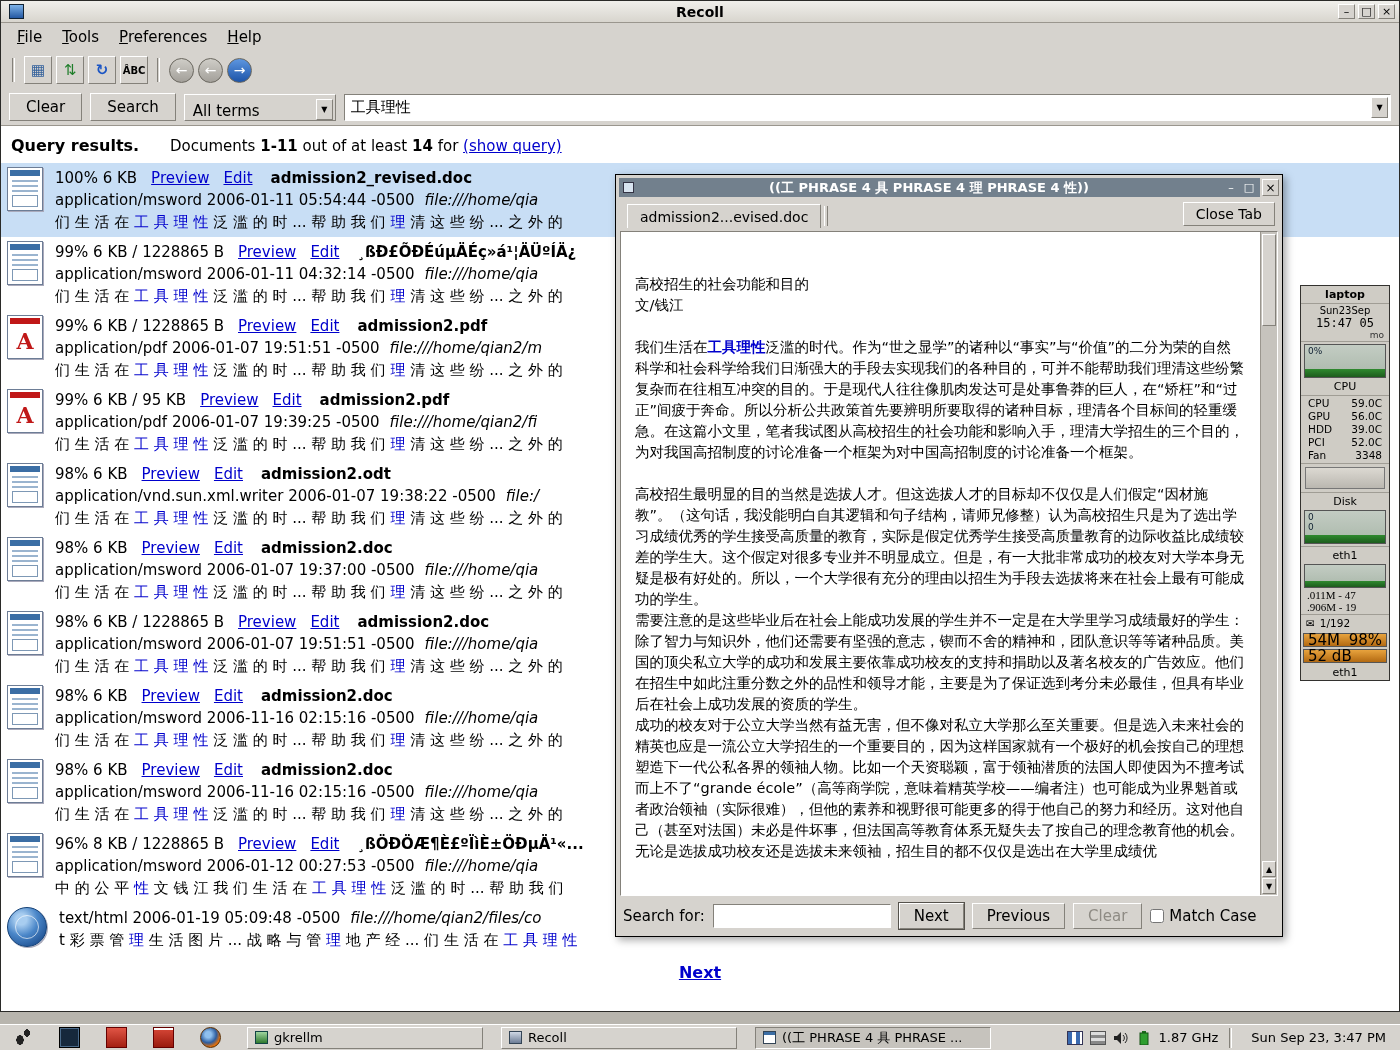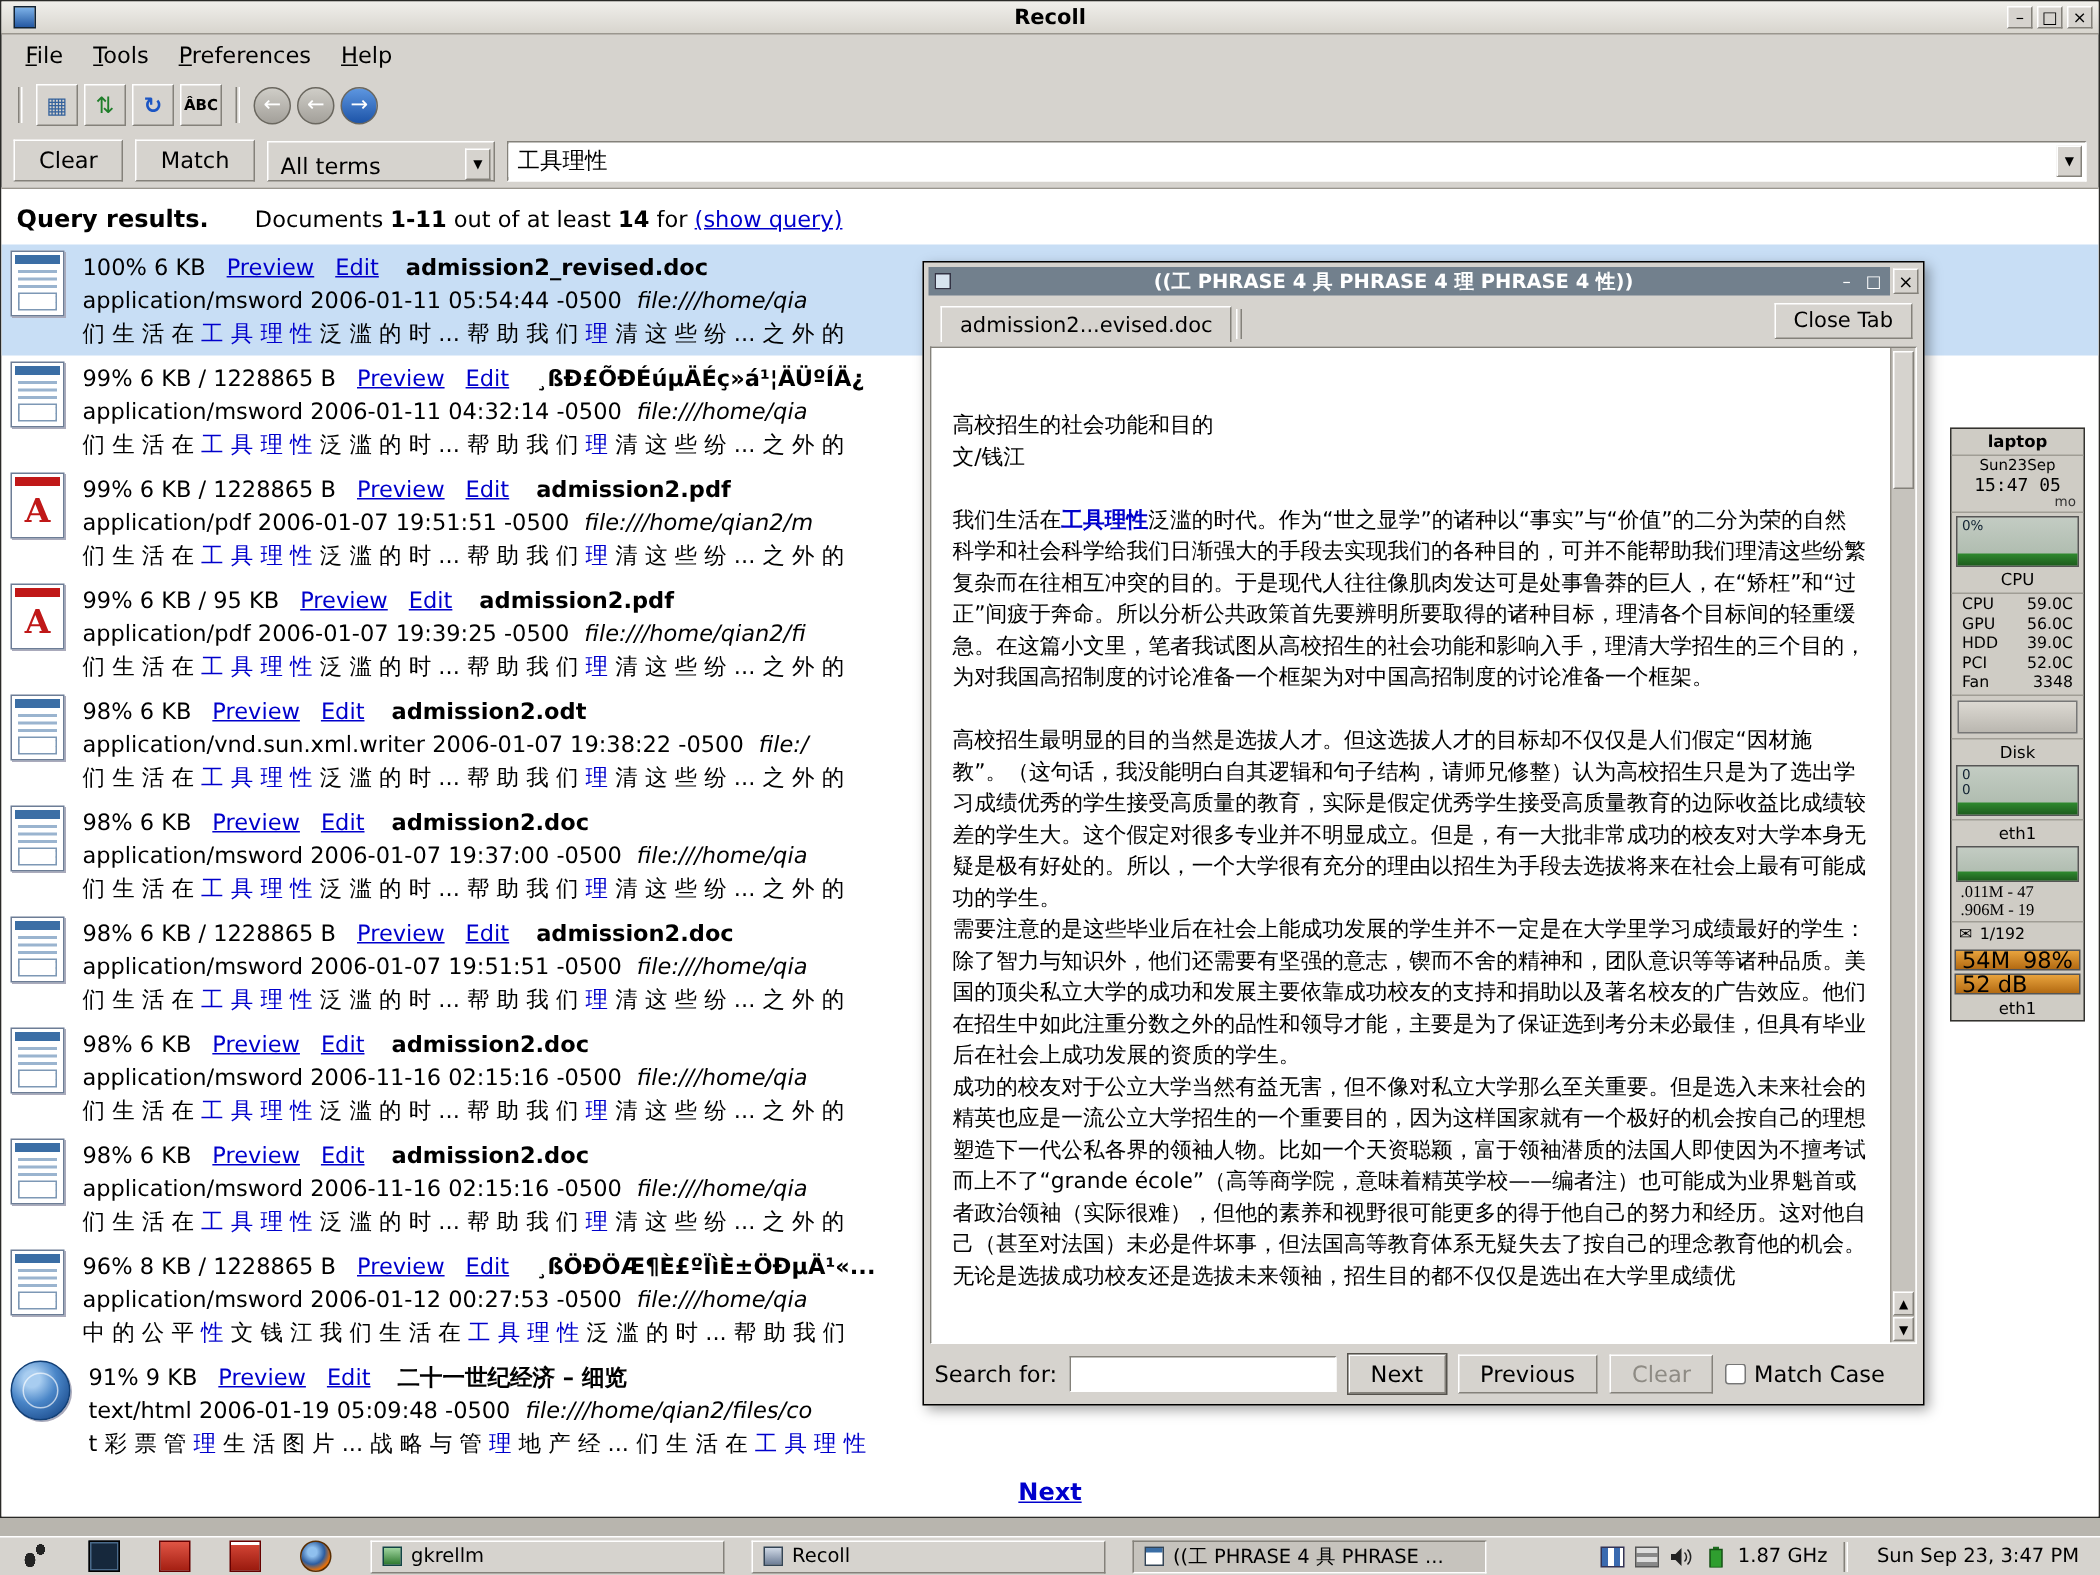--- a/index.html
+++ b/index.html
@@ -180,21 +180,21 @@
       <div class="tb-round" data-name="nav-back-button">
         <span class="tb-glyph" data-name="nav-back-button-icon">←</span>
       </div>
       <div class="tb-round" data-name="nav-forward-button">
         <span class="tb-glyph" data-name="nav-forward-button-icon">→</span>
       </div>
     </div>
 
   <div class="searchrow" data-name="search-row">
     <div class="btn bevel-out" data-name="clear-button">Clear</div>
-    <div class="btn bevel-out" data-name="search-button">Match</div>
+    <div class="btn bevel-out" data-name="search-button">Search</div>
     <div class="combo bevel-out" data-name="search-mode-select">
       <span class="combo-label" data-name="search-mode-value">All terms</span>
       <span class="combo-arrow bevel-out" data-name="chevron-down-icon">▼</span>
     </div>
     <div class="query-wrap bevel-in" data-name="query-field-wrap">
       <input type="text" data-name="search-input" value="工具理性" style="">
       <span class="combo-arrow bevel-out" data-name="query-history-icon">▼</span>
     </div>
   </div>
 
@@ -337,21 +337,20 @@
           </div>
           <div class="row-body">
             <div class="row-line1"><span class="score" data-name="result-score">96% 8 KB / 1228865 B</span><a class="rlink" data-name="preview-link" href="#">Preview</a><a class="rlink" data-name="edit-link" href="#">Edit</a><span class="rtitle" data-name="result-title">¸ßÖÐÖÆ¶È£ºÏìÈ±ÖÐµÄ¹«...</span></div>
             <div class="row-line2"><span class="rmeta" data-name="result-meta">application/msword  2006-01-12 00:27:53 -0500</span><i class="rurl" data-name="result-url">file:///home/qia</i></div>
             <div class="row-line3" data-name="result-snippet"><span data-name="snippet-text">中 的 公 平 </span><span class="hl" data-name="matched-term">性</span><span data-name="snippet-text"> 文 钱 江 我 们 生 活 在 </span><span class="hl" data-name="matched-term">工 具 理 性</span><span data-name="snippet-text"> 泛 滥 的 时 ... 帮 助 我 们</span></div>
           </div>
         </div>
         <div class="result-row" data-name="result-row">
           <div class="fic html" data-name="html-file-icon"></div>
           <div class="row-body">
-            <div class="row-line1"><span class="score" data-name="result-score">91% 9 KB</span><a class="rlink" data-name="preview-link" href="#">Preview</a><a class="rlink" data-name="edit-link" href="#">Edit</a><span class="rtitle" data-name="result-title">二十一世纪经济 – 细览</span></div>
             <div class="row-line2"><span class="rmeta" data-name="result-meta">text/html  2006-01-19 05:09:48 -0500</span><i class="rurl" data-name="result-url">file:///home/qian2/files/co</i></div>
             <div class="row-line3" data-name="result-snippet"><span data-name="snippet-text">t 彩 票 管 </span><span class="hl" data-name="matched-term">理</span><span data-name="snippet-text"> 生 活 图 片 ... 战 略 与 管 </span><span class="hl" data-name="matched-term">理</span><span data-name="snippet-text"> 地 产 经 ... 们 生 活 在 </span><span class="hl" data-name="matched-term">工 具 理 性</span></div>
           </div>
         </div>
       </div>
     <a href="#" class="next-link" data-name="next-page-link">Next</a>
   </div>
 </div>
 
 <div class="preview-window" data-name="preview-window">

